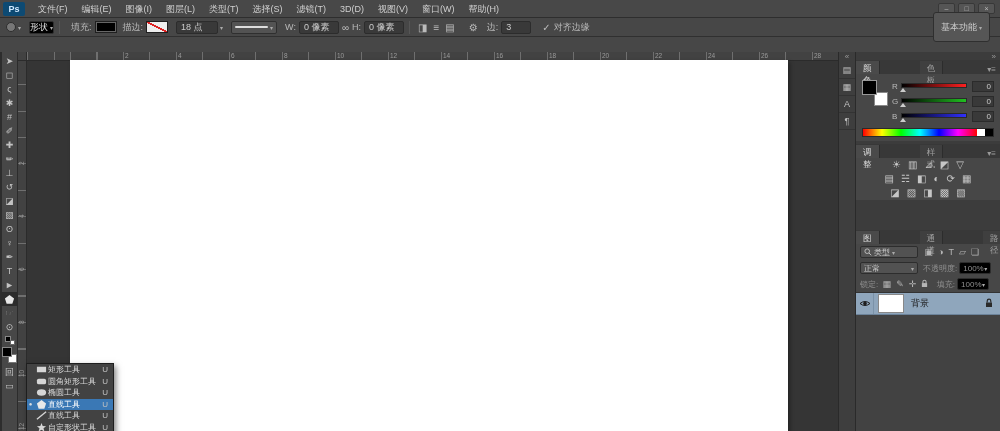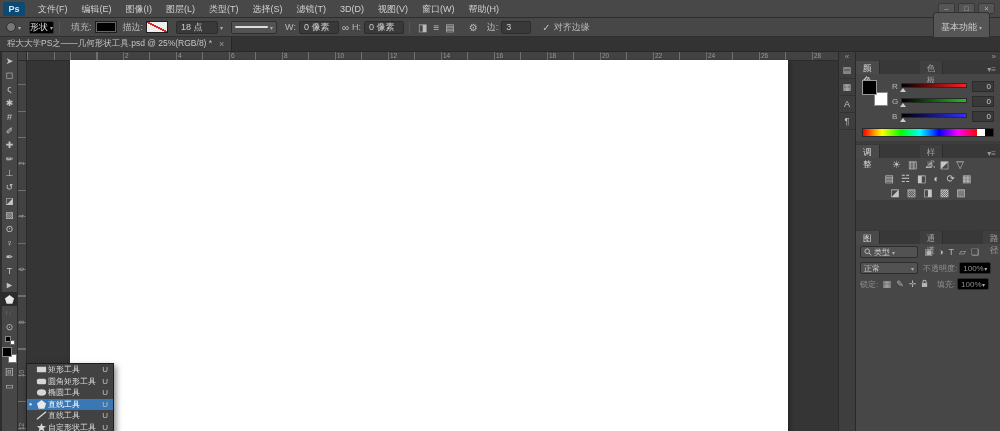--- a/index.html
+++ b/index.html
@@ -209,26 +209,20 @@
     </div>
     <div class="ob-gap"></div>
     <span class="ob-icon">✓</span>
     <span>对齐边缘</span>
     <div id="workspace-btn">
       <span>基本功能</span>
       <span class="dd-arrow">▾</span>
     </div>
   </div>
 
-  <div id="tab-bar">
-    <div id="doc-tab">
-      <span>程大大学PS之——几何形状工具.psd @ 25%(RGB/8) *</span>
-      <span class="close">×</span>
-    </div>
-  </div>
 
   <div id="main">
 
     <div id="toolbar">
         <div class="tool">➤</div>
         <div class="tool">◻</div>
         <div class="tool">ς</div>
         <div class="tool">✱</div>
         <div class="tool">#</div>
         <div class="tool">✐</div>
@@ -430,20 +424,38 @@
                 <path d="M2.2 4.5 V3 a1.8 1.8 0 0 1 3.6 0 V4.5" fill="none" stroke="#b5b5b5" stroke-width="1.2"></path>
               </svg>
           </span>
           <span class="dim" style="margin-left:6px">填充:</span>
           <div class="lp-val" style="width:32px">
             <span>100%</span>
             <span class="dd-arrow" style="margin-left:auto">▾</span>
           </div>
         </div>
 
+        <div id="layer-list">
+          <div id="layer-row">
+            <div id="eye-box">
+              <svg width="12" height="9" viewBox="0 0 12 9">
+                <path d="M1 4.5 Q6 0.5 11 4.5 Q6 8.5 1 4.5 Z" fill="none" stroke="#1d1d1d"></path>
+                <circle cx="6" cy="4.5" r="1.8" fill="#1d1d1d"></circle>
+              </svg>
+            </div>
+            <div id="layer-thumb"></div>
+            <span id="layer-name">背景</span>
+            <span id="layer-lock">
+              <svg width="8" height="10" viewBox="0 0 8 10">
+                  <rect x="1" y="4.5" width="6" height="4.5" fill="#2a2a2a"></rect>
+                  <path d="M2.2 4.5 V3 a1.8 1.8 0 0 1 3.6 0 V4.5" fill="none" stroke="#2a2a2a" stroke-width="1.2"></path>
+                </svg>
+            </span>
+          </div>
+        </div>
       </div>
     </div>
 
     <div id="flyout">
         <div class="fly-item">
           <span class="mark"></span>
           <span class="ficon">
             <svg width="11" height="11" viewBox="0 0 12 12">
               <rect x="1" y="3" width="10" height="6" fill="#d6d6d6"></rect>
             </svg>

